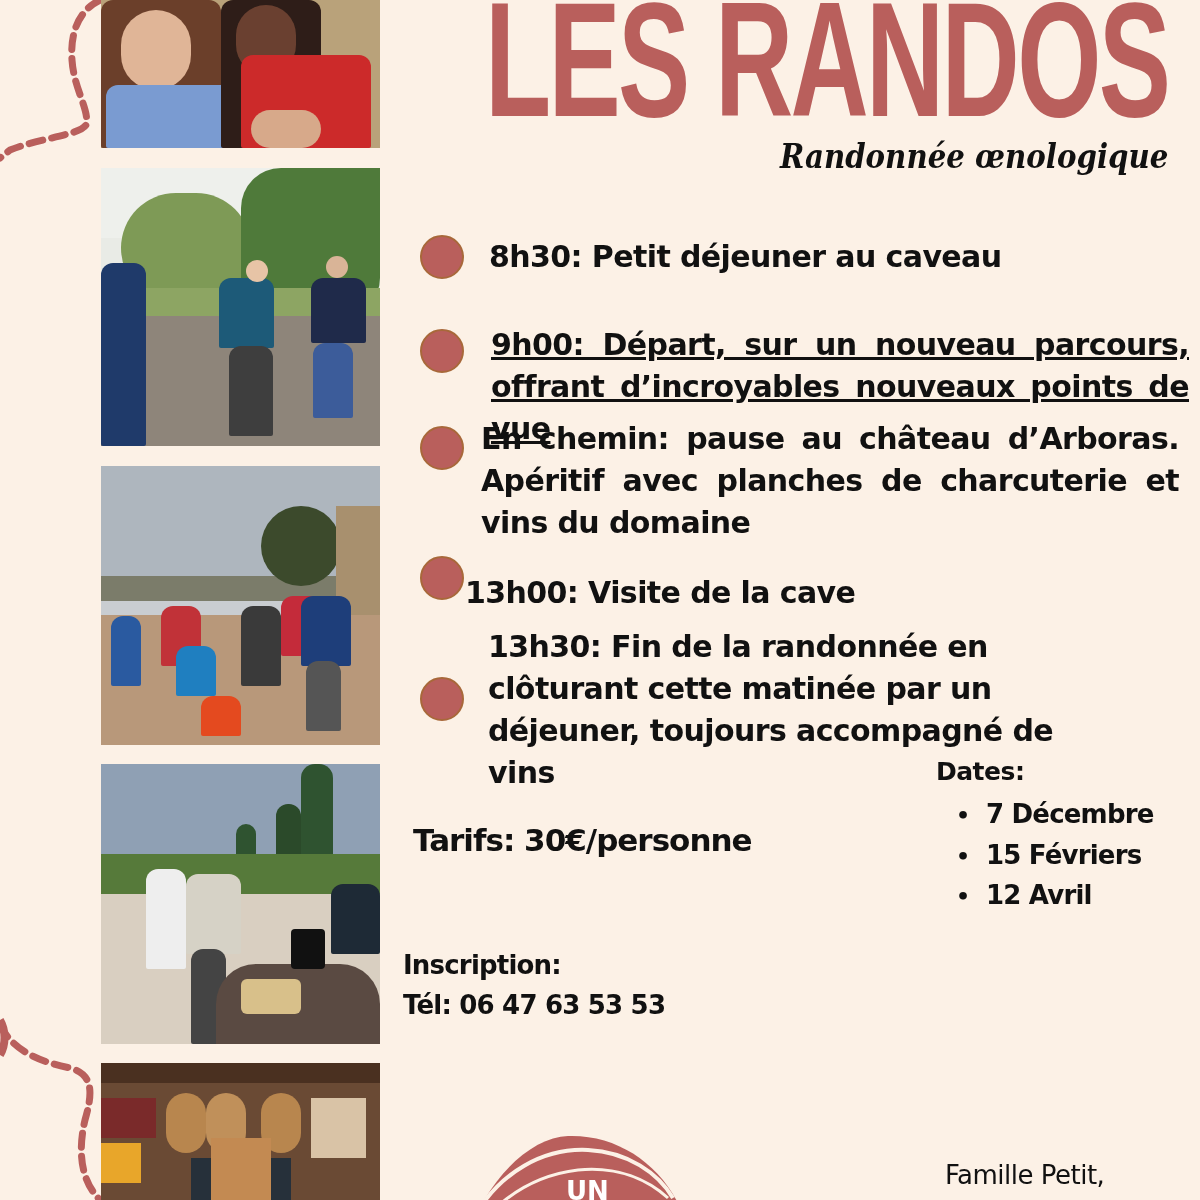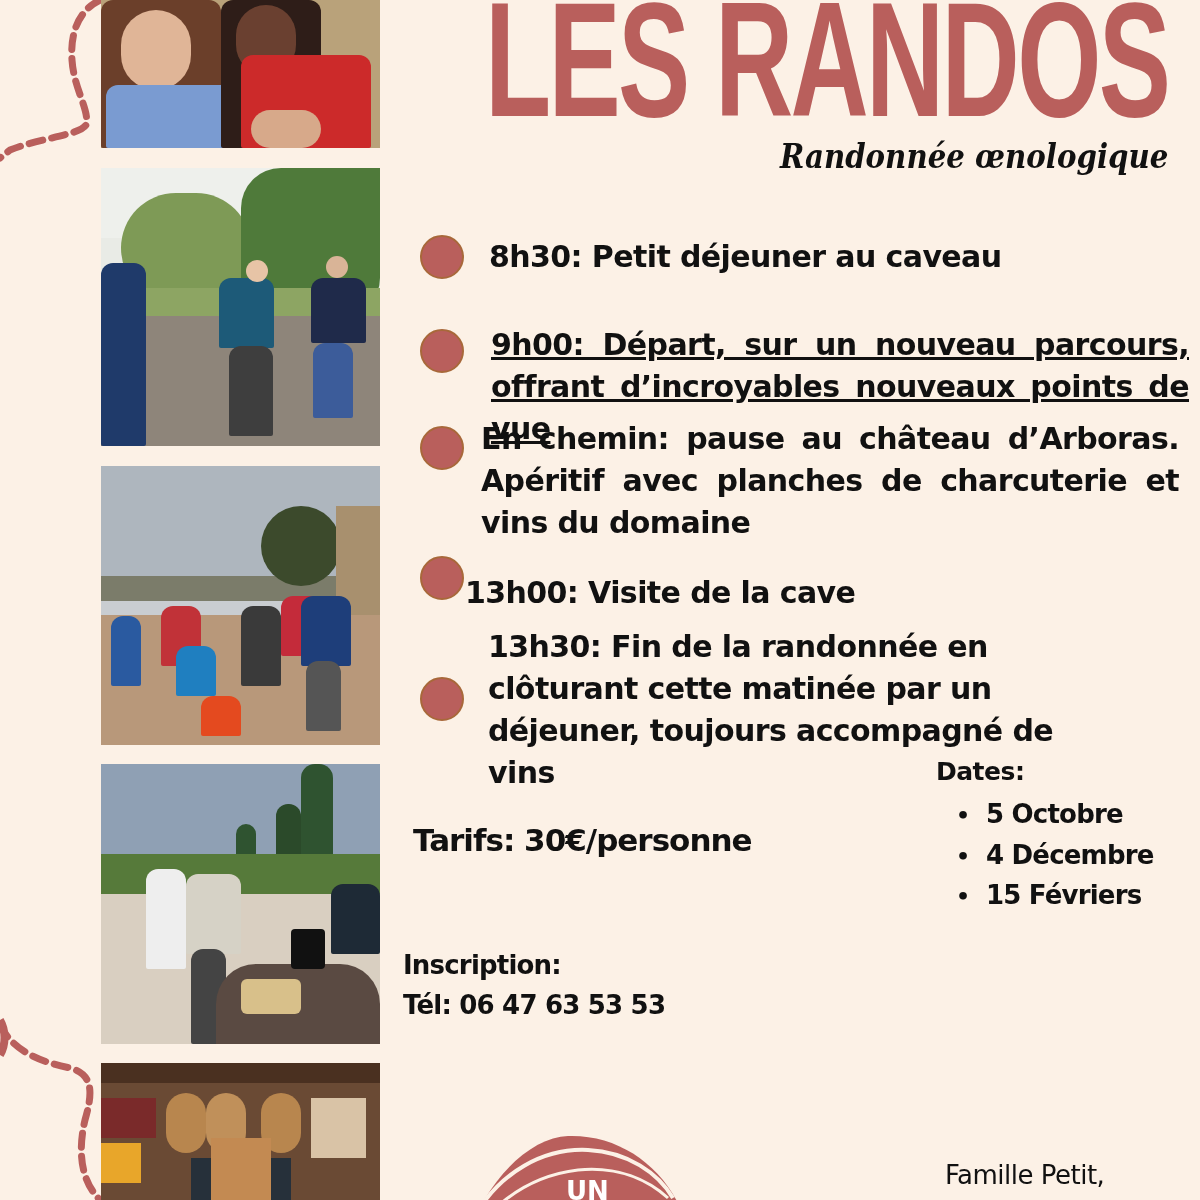--- a/index.html
+++ b/index.html
@@ -155,23 +155,23 @@
 
 <div class="tarifs">Tarifs: 30€/personne</div>
 
 <div class="contact">
   <div>Inscription:</div>
   <div>Tél: 06 47 63 53 53</div>
 </div>
 
 <div class="dates-title">Dates:</div>
 <ul class="dates-list">
-  <li><span class="bullet">•</span><span>5 Octobre</span></li>
-  <li><span class="bullet">•</span><span>4 Décembre</span></li>
+  <li><span class="bullet">•</span><span>7 Décembre</span></li>
   <li><span class="bullet">•</span><span>15 Févriers</span></li>
+  <li><span class="bullet">•</span><span>12 Avril</span></li>
 </ul>
 
 <svg class="badge" viewBox="0 0 264 200">
   <path d="M20 200 C 30 90, 90 20, 140 18 C 200 16, 250 60, 262 120 L 262 200 Z" fill="#b95f5c"></path>
   <path d="M40 110 C 70 50, 120 30, 160 32 C 200 34, 230 55, 245 80" fill="none" stroke="#fcf1e6" stroke-width="4"></path>
   <path d="M30 150 C 50 90, 100 58, 150 52 C 190 48, 220 62, 240 80" fill="none" stroke="#fcf1e6" stroke-width="3"></path>
 </svg>
 <div class="badge-text">UN</div>
 
 <div class="famille">Famille Petit,</div>

